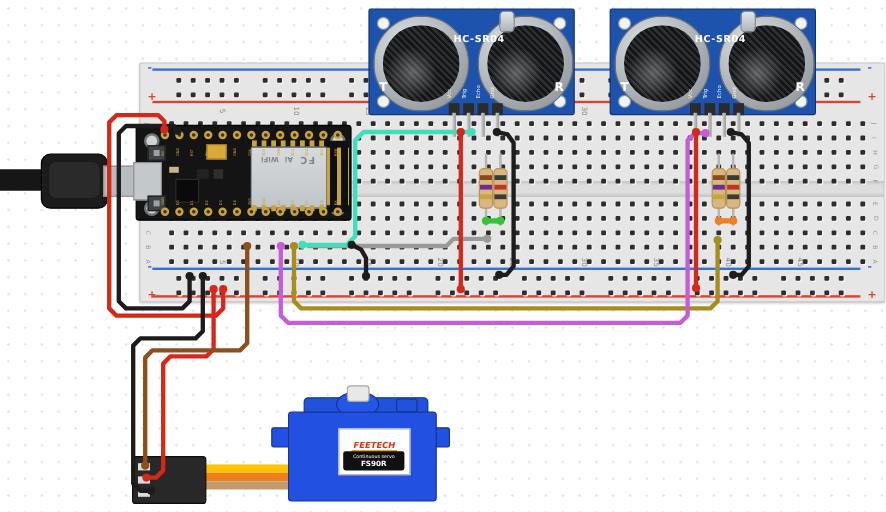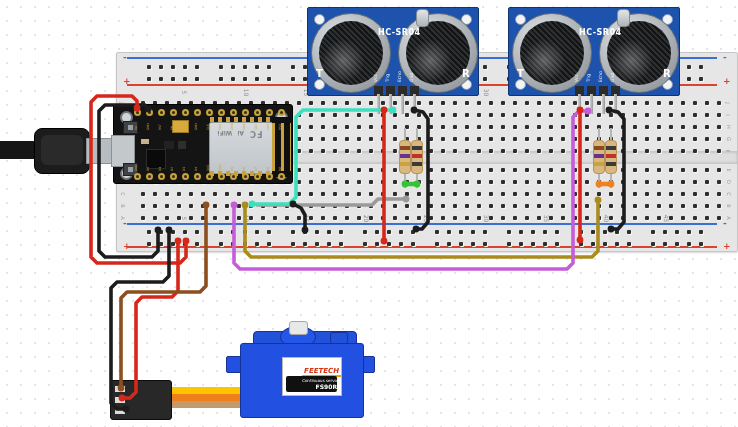--- a/index.html
+++ b/index.html
@@ -51,21 +51,21 @@
   .r-lead{position:absolute;left:5px;top:0;width:2px;height:60px;background:#b5b5b5;}
   .r-body{position:absolute;left:0;top:12px;width:12px;height:34px;background:#d9b87f;border:1px solid #b8935a;border-radius:4px;box-sizing:border-box;}
   .r-band{position:absolute;left:0;width:10px;height:4px;}
   
   #servo-body{position:absolute;left:240px;top:343px;width:122px;height:73px;background:#2250e0;border:1px solid #16339a;border-radius:3px;z-index:10;}
   .servo-ear{position:absolute;background:#2250e0;border:1px solid #16339a;border-radius:2px;z-index:9;}
   #servo-top{position:absolute;left:253px;top:331px;width:102px;height:14px;background:#2152d9;border:1px solid #16339a;border-radius:4px;z-index:9;}
   #servo-gear{position:absolute;left:280px;top:326px;width:34px;height:20px;background:#2457e8;border:1px solid #16339a;border-radius:50%;z-index:10;}
   #servo-shaft{position:absolute;left:289px;top:321px;width:17px;height:12px;background:#e8e8e8;border:1px solid #a7a7a7;border-radius:3px;z-index:11;}
   #servo-bump{position:absolute;left:330px;top:332px;width:16px;height:10px;background:#2152d9;border:1px solid #16339a;border-radius:3px;z-index:9;}
-  #servo-label{position:absolute;left:282px;top:357px;width:58px;height:37px;background:#fff;border:1px solid #b9b9b9;z-index:12;text-align:right;}
+  #servo-label{position:absolute;left:282px;top:357px;width:58px;height:37px;background:#fff;border:1px solid #b9b9b9;z-index:12;text-align:center;}
   #servo-brand{font-style:italic;font-weight:bold;font-size:7px;color:#d93510;margin-top:3px;border-bottom:2px solid #f0a000;display:inline-block;padding:0 2px;}
   #servo-band{position:absolute;left:3px;top:18px;width:51px;height:16px;background:#101010;border-radius:2px;color:#fff;}
   #servo-band .l1{font-size:4px;margin-top:2px;}
   #servo-band .l2{font-size:6px;font-weight:bold;}
   .ribbon{position:absolute;left:165px;height:7px;width:78px;border-radius:3px;z-index:8;}
   #servo-conn{position:absolute;left:110px;top:380px;width:60px;height:38px;background:#282828;border:1px solid #0d0d0d;border-radius:3px;z-index:9;}
   .conn-slot{position:absolute;left:4px;width:10px;height:6px;background:#dcdcdc;}
   
   #usb-cable{position:absolute;left:0;top:141px;width:40px;height:18px;background:#161616;border-radius:0 6px 6px 0;z-index:9;}
   #usb-plug{position:absolute;left:34px;top:128px;width:54px;height:44px;background:#1c1c1c;border:1px solid #000;border-radius:8px;z-index:9;}

